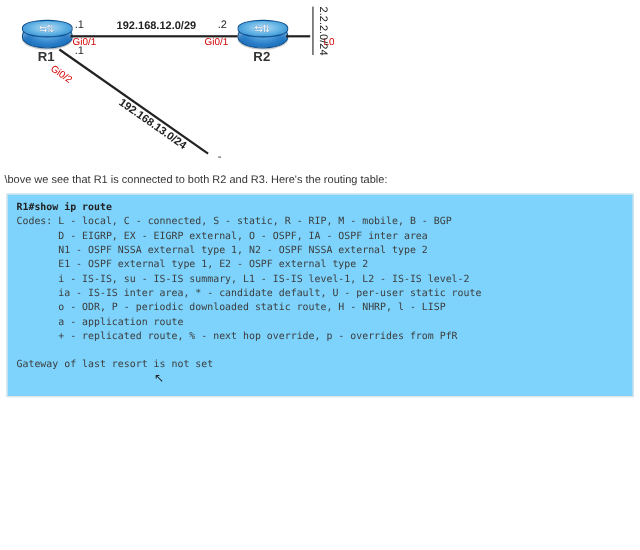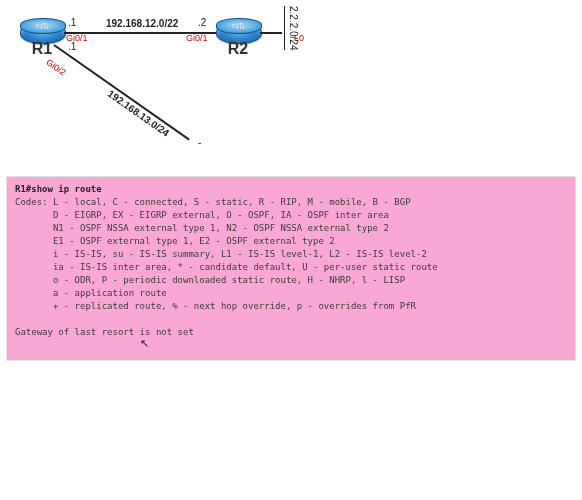--- a/index.html
+++ b/index.html
@@ -59,21 +59,21 @@
     letter-spacing: -1px;
     text-shadow: 0 0 1px #0d4f8c;
   }
   .router-label {
     position: absolute;
     bottom: -12px;
     left: 0;
     width: 44px;
     text-align: center;
     font-weight: bold;
-    font-size: 16px;
+    font-size: 12px;
     color: #333;
     margin-top: 28px;
   }
 
   
   .line {
     position: absolute;
     height: 2px;
     background: #222;
     transform-origin: 0 50%;
@@ -123,21 +123,21 @@
     font-size: 10px;
     color: #333;
   }
 
   .term {
     position: absolute;
     left: 6px;
     top: 176px;
     right: 6px;
     height: 185px;
-    background: #f9a8d4;
+    background: #7dd3fc;
     border: 1px solid #e2e5e5;
     box-sizing: border-box;
     padding: 6px 8px 6px 8px;
     font-family: Consolas, "Lucida Console", monospace;
     font-size: 9px;
     line-height: 13px;
     color: #3c3c3c;
     white-space: pre;
     overflow: hidden;
   }
@@ -168,40 +168,41 @@
     <div class="top"></div>
     <div class="arrows">⇆⇅</div>
     <div class="router-label">R2</div>
   </div>
 
   <div class="line" style="left:64px; top:32px; width:152px;"></div>
 
   <div class="ipend" style="left:68px; top:17px;">.1</div>
   <div class="iface" style="left:66px; top:33px;">Gi0/1</div>
 
-  <div class="net" style="left:106px; top:18px;">192.168.12.0/22</div>
+  <div class="net" style="left:106px; top:18px;">192.168.12.0/29</div>
 
   <div class="ipend" style="left:198px; top:17px;">.2</div>
   <div class="iface" style="left:186px; top:33px;">Gi0/1</div>
 
   <div class="line" style="left:260px; top:32px; width:22px;"></div>
   <div class="iface" style="left:262px; top:33px;padding-left:32px;">L0</div>
 
   <div class="vrule" style="left:284px; top:6px; height:44px;"></div>
   <div class="vnet" style="left:288px; top:6px;">2.2.2.0/24</div>
 
   <div class="line" style="left:54px; top:44px; width:165px; transform:rotate(35deg);"></div>
 
   <div class="ipend" style="left:68px; top:41px;">.1</div>
   <div class="iface" style="left:50px; top:57px; transform:rotate(35deg); transform-origin:0 0;">Gi0/2</div>
 
   <div class="net rot" style="left:112px; top:88px; transform:rotate(35deg);">192.168.13.0/24</div>
 
   <div class="ipend" style="left:198px; top:137px;">-</div>
 
+  <div class="desc">\bove we see that R1 is connected to both R2 and R3. Here's the routing table:</div>
 
   <div class="term"><span class="cmd">R1#show ip route</span>
 <span>Codes: L - local, C - connected, S - static, R - RIP, M - mobile, B - BGP</span>
 <span>       D - EIGRP, EX - EIGRP external, O - OSPF, IA - OSPF inter area</span>
 <span>       N1 - OSPF NSSA external type 1, N2 - OSPF NSSA external type 2</span>
 <span>       E1 - OSPF external type 1, E2 - OSPF external type 2</span>
 <span>       i - IS-IS, su - IS-IS summary, L1 - IS-IS level-1, L2 - IS-IS level-2</span>
 <span>       ia - IS-IS inter area, * - candidate default, U - per-user static route</span>
 <span>       o - ODR, P - periodic downloaded static route, H - NHRP, l - LISP</span>
 <span>       a - application route</span>

